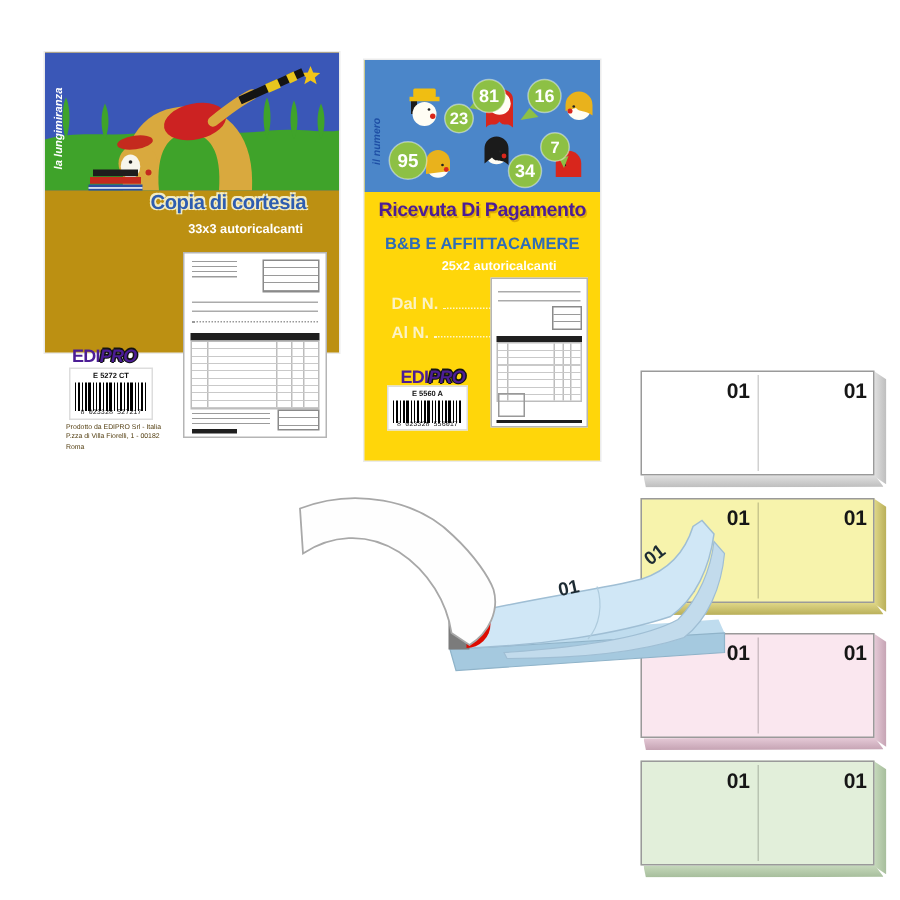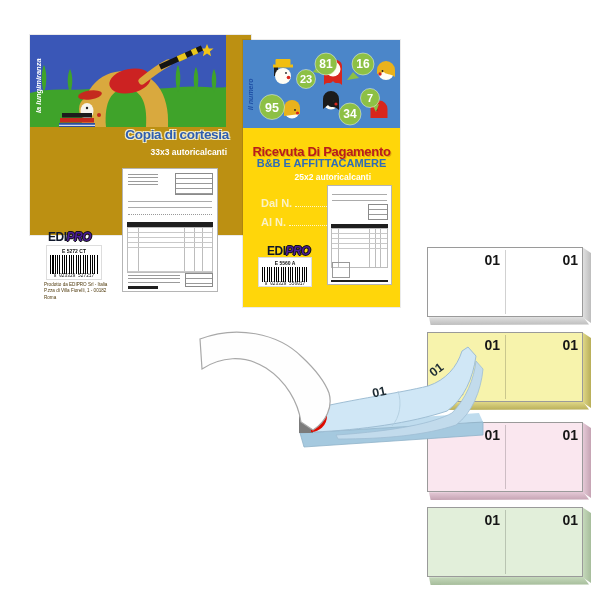--- a/index.html
+++ b/index.html
@@ -1,43 +1,43 @@
 <!DOCTYPE html>
 <html><head>
 <meta charset="utf-8">
 <style>
   html,body{margin:0;padding:0;background:#fff;}
   .stage{position:relative;width:600px;height:600px;background:#fff;overflow:hidden;
          font-family:"Liberation Sans",sans-serif;}
 
   
   .booklet{position:absolute;box-shadow:0 0 0 1px rgba(0,0,0,.08);}
-  .b1{left:30px;top:35px;width:196px;height:200px;background:#BC9012;padding-left:25px;}
+  .b1{left:30px;top:35px;width:196px;height:200px;background:#BC9012;}
   .b2{left:243px;top:40px;width:157px;height:267px;background:#FFD60A;}
   .booklet svg.art{position:absolute;left:0;top:0;display:block;}
 
   .b1-texts{position:absolute;left:0;right:22px;top:93px;text-align:right;line-height:1.05;}
   .b1-title{font-size:13.5px;font-weight:bold;letter-spacing:-.3px;color:#2E5DB0;
     text-shadow:-1px -1px 0 #F2ECC4,1px -1px 0 #F2ECC4,-1px 1px 0 #F2ECC4,1px 1px 0 #F2ECC4;}
   .b1-sub{font-size:10.5px;font-weight:bold;color:#fff;margin-top:3px;padding-right:4px;}
   .b1-spec{font-size:8.5px;font-weight:bold;color:#fff;margin-top:6px;padding-right:2px;}
 
-  .b2-title{position:absolute;left:0;right:0;top:104px;text-align:center;font-size:13px;
-    font-weight:bold;letter-spacing:-.3px;color:#b91c1c;text-shadow:1px 1px 0 rgba(196,140,0,.55);}
+  .b2-title{position:absolute;left:0;right:0;top:92px;text-align:center;font-size:13px;
+    font-weight:bold;letter-spacing:-.3px;color:#4c1d95;text-shadow:1px 1px 0 rgba(196,140,0,.55);}
   .b2-sub{position:absolute;left:0;right:0;top:117px;text-align:center;font-size:11px;
     font-weight:bold;color:#2E6CB8;}
   .b2-spec{position:absolute;right:29px;top:132px;font-size:8.5px;font-weight:bold;color:#fff;}
   .b2-field{position:absolute;left:18px;font-size:11px;font-weight:bold;color:#FCF2C4;}
   .b2-dal{top:157px;} .b2-al{top:176px;}
   .fline{display:inline-block;width:46px;border-bottom:1.5px dotted rgba(255,250,220,.9);
          margin-left:3px;vertical-align:baseline;}
 
   
   .logo{position:absolute;font-size:12px;line-height:1;}
-  .logo .edi{font-weight:900;color:#0f172a;letter-spacing:-.5px;}
+  .logo .edi{font-weight:900;color:#4c1d95;letter-spacing:-.5px;}
   .logo .pro{font-weight:700;font-style:italic;color:#4c1d95;letter-spacing:-.5px;
     text-shadow:-1px 0 #131313,1px 0 #131313,0 -1px #131313,0 1px #131313;}
   .b1-logo{left:18px;top:196px;} .b2-logo{left:24px;top:205px;}
   .bcbox{position:absolute;background:#fff;border:1px solid #ddd;text-align:center;overflow:hidden;}
   .b1-bc{left:16px;top:210px;width:54px;height:33px;}
   .b2-bc{left:15px;top:217px;width:52px;height:28px;}
   .bc-code{font-size:5px;font-weight:bold;color:#111;padding-top:1.5px;}
   .bc-bars{margin:1px 3px 0 3px;background:repeating-linear-gradient(90deg,
       #000 0 1px,#fff 1px 2px,#000 2px 3.5px,#fff 3.5px 5px,#000 5px 5.6px,#fff 5.6px 7px);}
   .b1-bc .bc-bars{height:19px;} .b2-bc .bc-bars{height:15px;}

